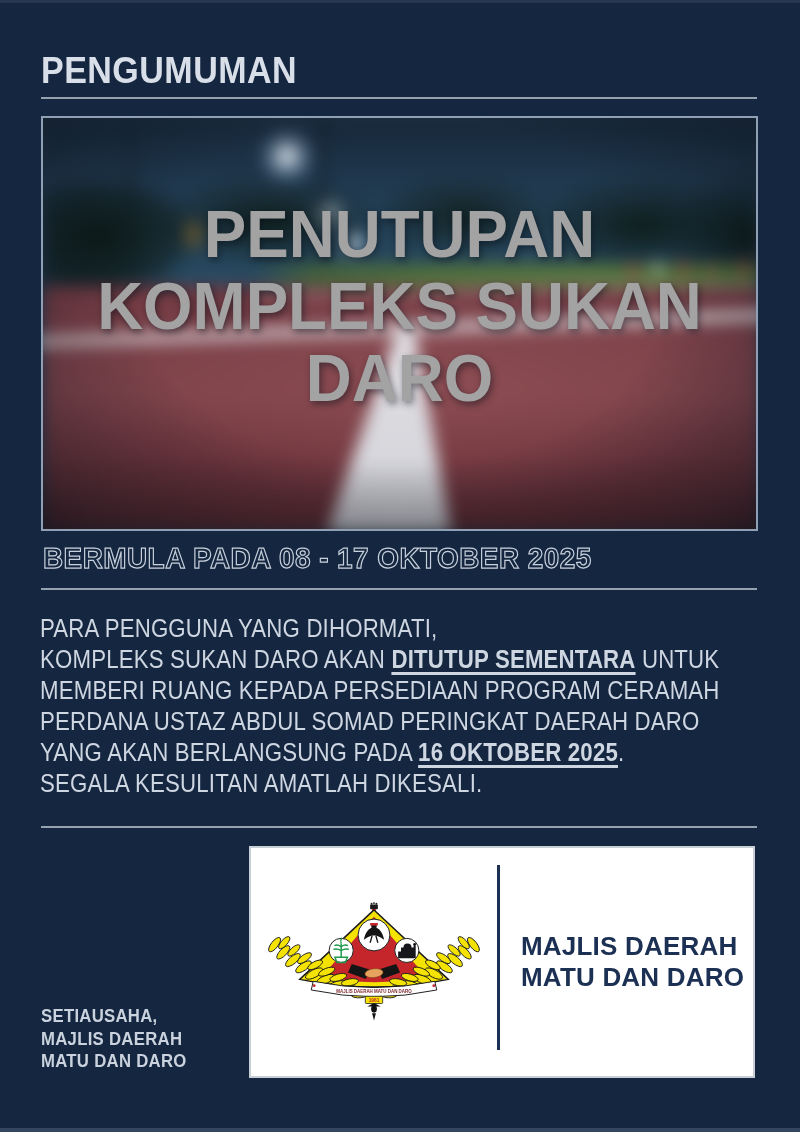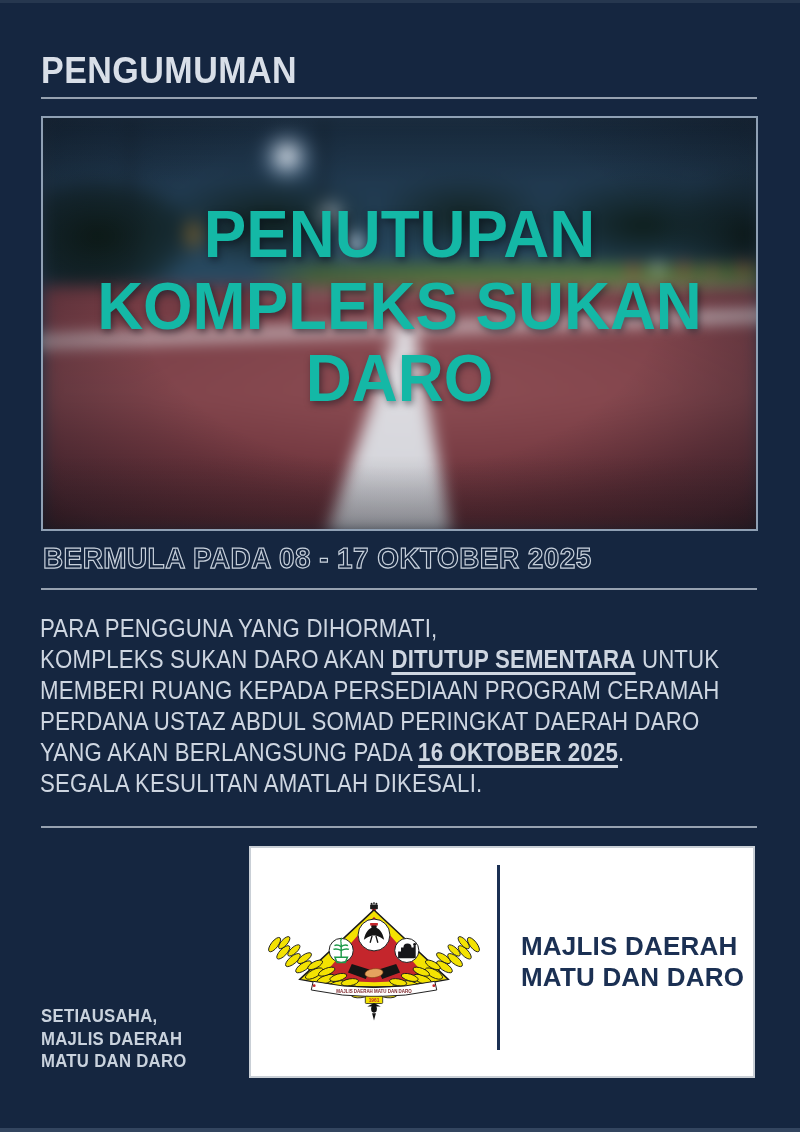--- a/index.html
+++ b/index.html
@@ -56,21 +56,21 @@
     background:linear-gradient(90deg, rgba(224,227,232,.85), rgba(236,239,243,.95));
     transform:rotate(-2.1deg);}
   .vline{left:0;top:208px;width:717px;height:207px;
     background:linear-gradient(180deg, rgba(231,234,238,.92), rgba(214,218,224,.96));
     clip-path:polygon(355px 0,371px 0,408px 207px,284px 207px);}
   .vignette{position:absolute;left:0;top:0;width:713px;height:411px;background:
     linear-gradient(180deg, rgba(10,16,26,.22), transparent 16%, transparent 82%, rgba(18,12,16,.25)),
     radial-gradient(ellipse at 50% 42%, transparent 52%, rgba(10,16,26,.4) 90%, rgba(8,13,22,.55) 100%);}
 
   .hero-title{position:absolute;left:0;top:80px;width:713px;text-align:center;
-    font-weight:bold;font-size:67px;line-height:72px;color:#14b8a6;
+    font-weight:bold;font-size:67px;line-height:72px;color:#a3a3a3;
     text-shadow:2px 3px 8px rgba(8,14,24,.5);}
   .hero-title div{transform:scaleX(.95);}
 
   
   .dates-banner{position:absolute;left:43px;top:543px;font-size:30px;line-height:1;
     font-weight:bold;letter-spacing:.5px;white-space:nowrap;color:transparent;
     -webkit-text-stroke:1.25px #C7D0DB;transform:scaleX(.93);transform-origin:0 0;}
 
   
   .body-text{position:absolute;left:40px;top:613px;width:900px;font-size:26px;

